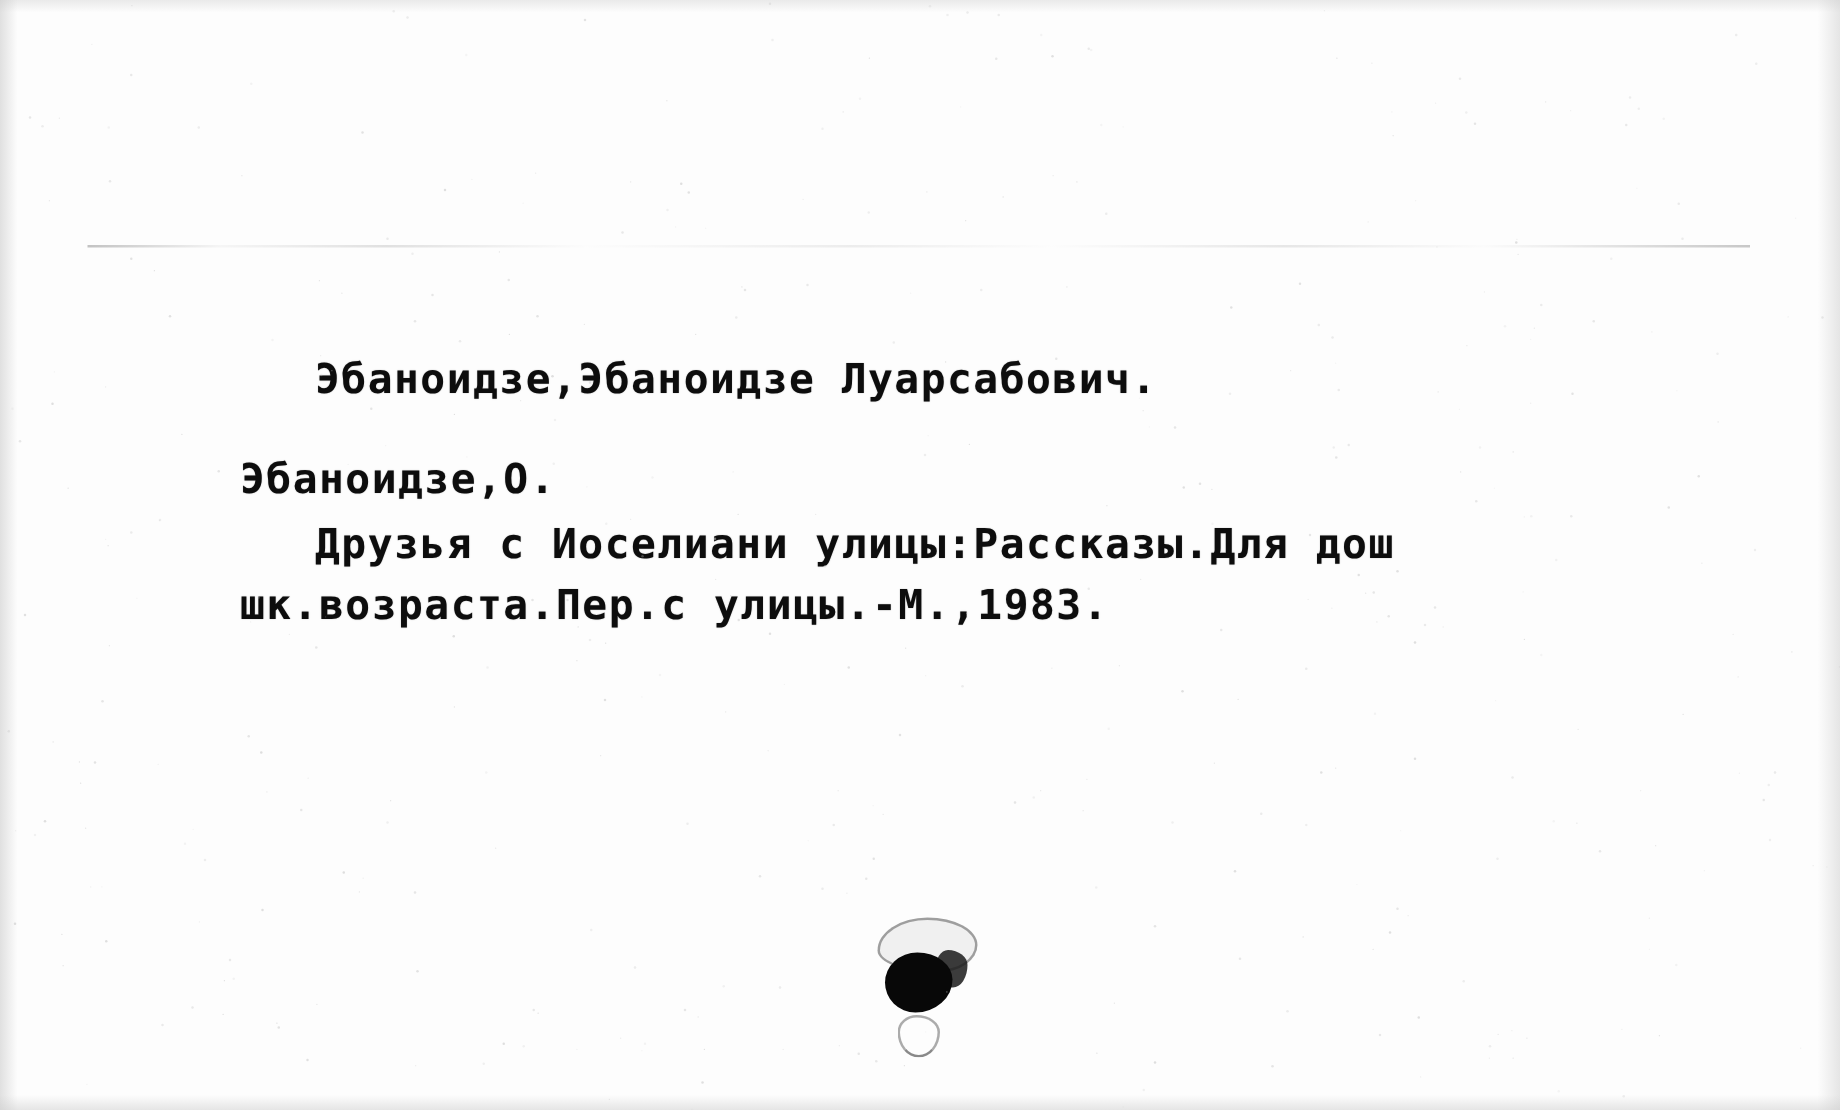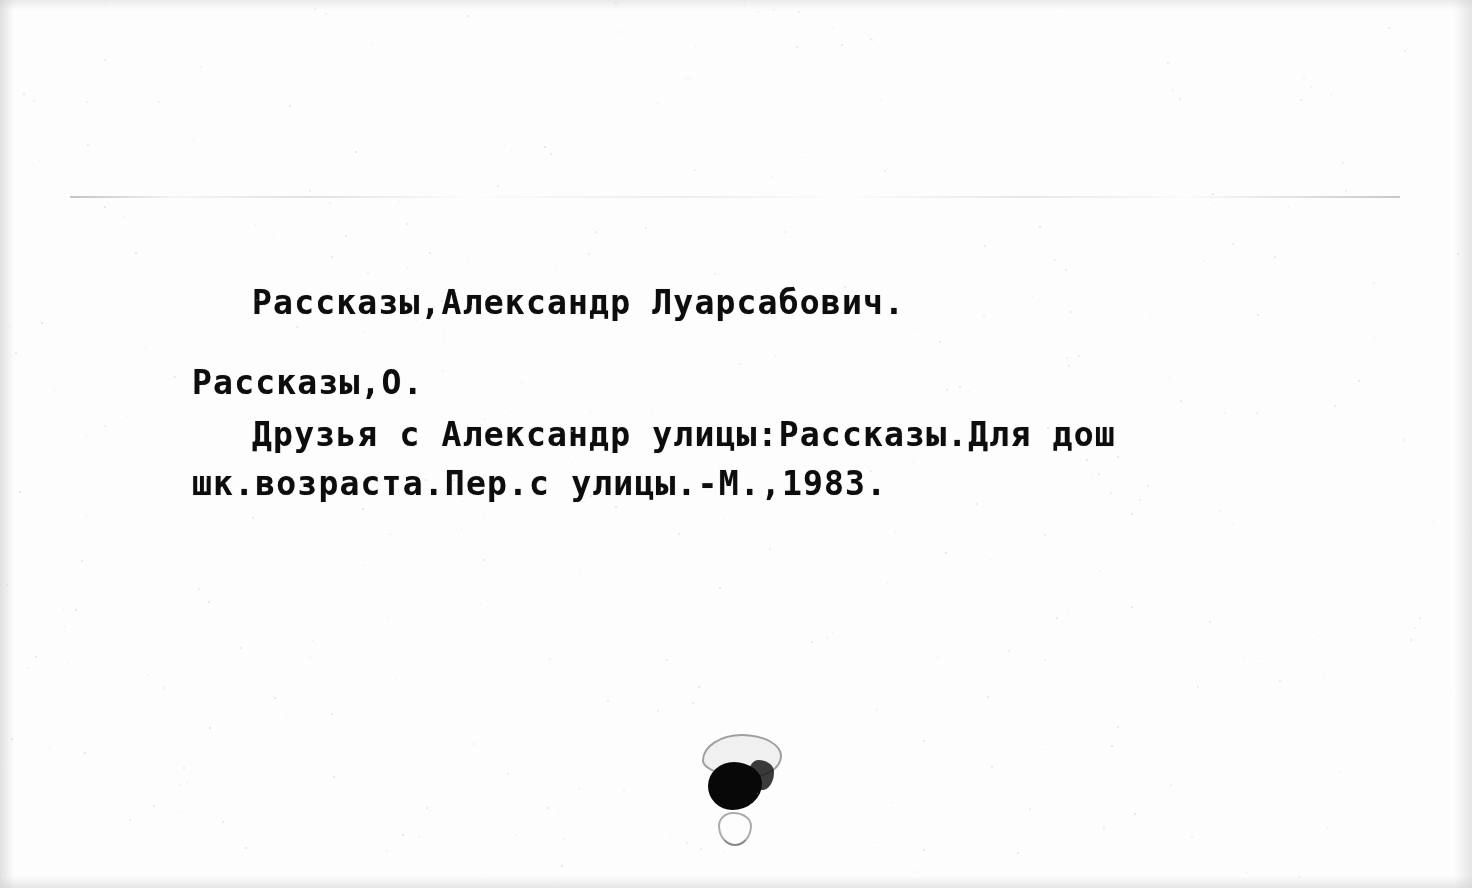--- a/index.html
+++ b/index.html
@@ -164,23 +164,23 @@
 <div id="card">
 
   <div id="edge-top"></div>
   <div id="edge-left"></div>
   <div id="edge-right"></div>
   <div id="edge-bottom"></div>
 
   <div id="top-smudge"></div>
 
   <div id="text-block">
-    <div class="tline" id="line-author">Рассказы,Александр Луарсабович.</div>
-    <div class="tline" id="line-translator">Рассказы,О.</div>
-    <div class="tline" id="line-title">Друзья с Александр улицы:Рассказы.Для дош</div>
+    <div class="tline" id="line-author">Эбаноидзе,Эбаноидзе Луарсабович.</div>
+    <div class="tline" id="line-translator">Эбаноидзе,О.</div>
+    <div class="tline" id="line-title">Друзья с Иоселиани улицы:Рассказы.Для дош</div>
     <div class="tline" id="line-imprint">шк.возраста.Пер.с улицы.-М.,1983.</div>
   </div>
 
   <div id="blot">
     <div id="blot-halo"></div>
     <div id="blot-tail"></div>
     <div id="blot-core"></div>
     <div id="blot-drip"></div>
   </div>
 

